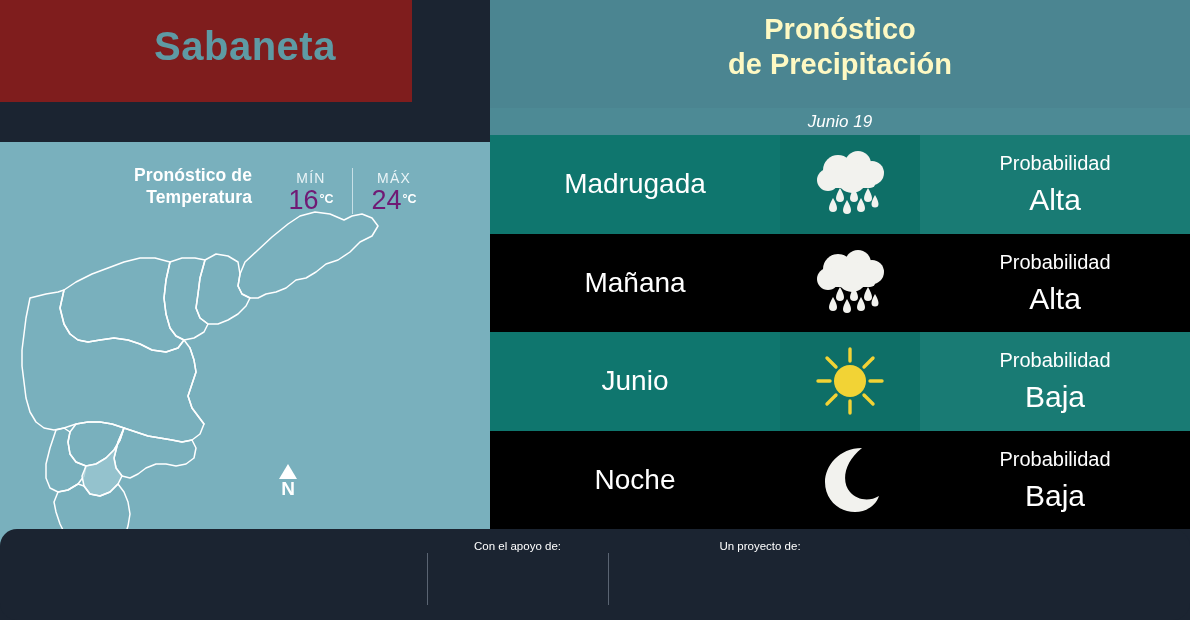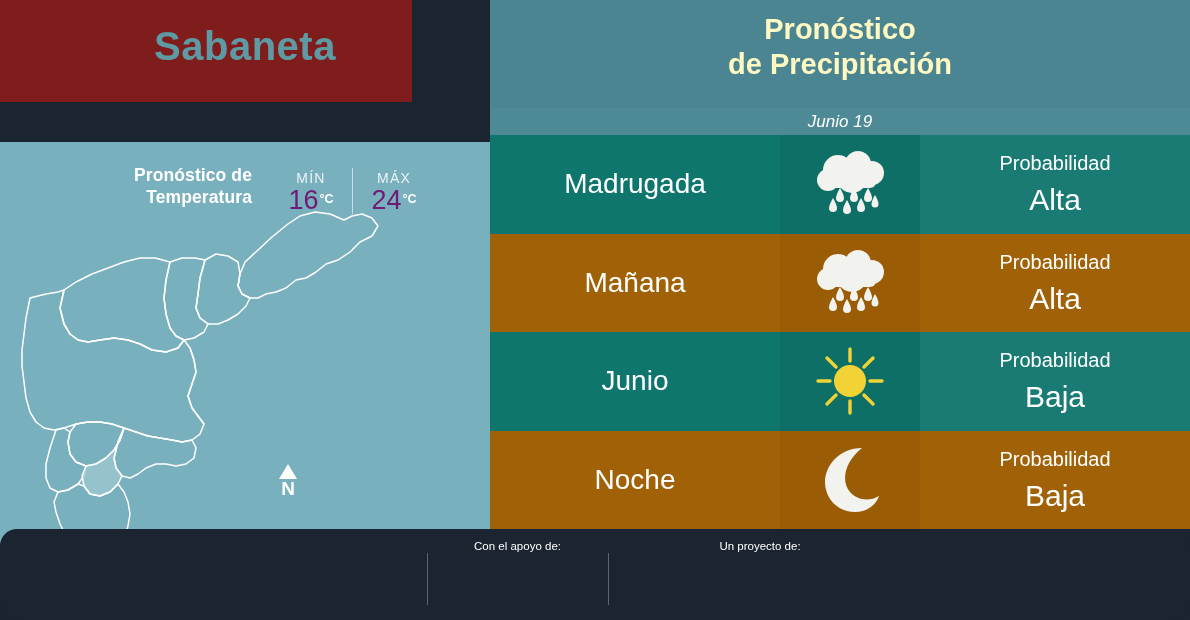--- a/index.html
+++ b/index.html
@@ -76,21 +76,21 @@
     color:#fef9c3; font-size:29px; font-weight:bold; line-height:1.22;
   }
   .precip-date {
     position:absolute; left:0; top:108px; width:700px; text-align:center;
     color:#ffffff; font-size:17px; background:#4d8a95; padding:4px 0 6px;font-style:italic;
   }
 
   .rows { position:absolute; left:0; top:135px; width:700px; height:394px; }
   .row { position:relative; width:700px; height:98.5px; display:flex; }
   .row.light { background:#0f766e; }
-  .row.dark  { background:#a16207; }
+  .row.dark  { background:#000000; }
   .cell-period {
     width:290px; display:flex; align-items:center; justify-content:center;
     color:#ffffff; font-size:28px;
   }
   .cell-icon {
     width:140px; display:flex; align-items:center; justify-content:center;
   }
   .row.light .cell-icon { background:rgba(0,0,0,0.055); }
   .row.dark  .cell-icon { background:rgba(0,0,0,0.045); }
   .cell-prob {

